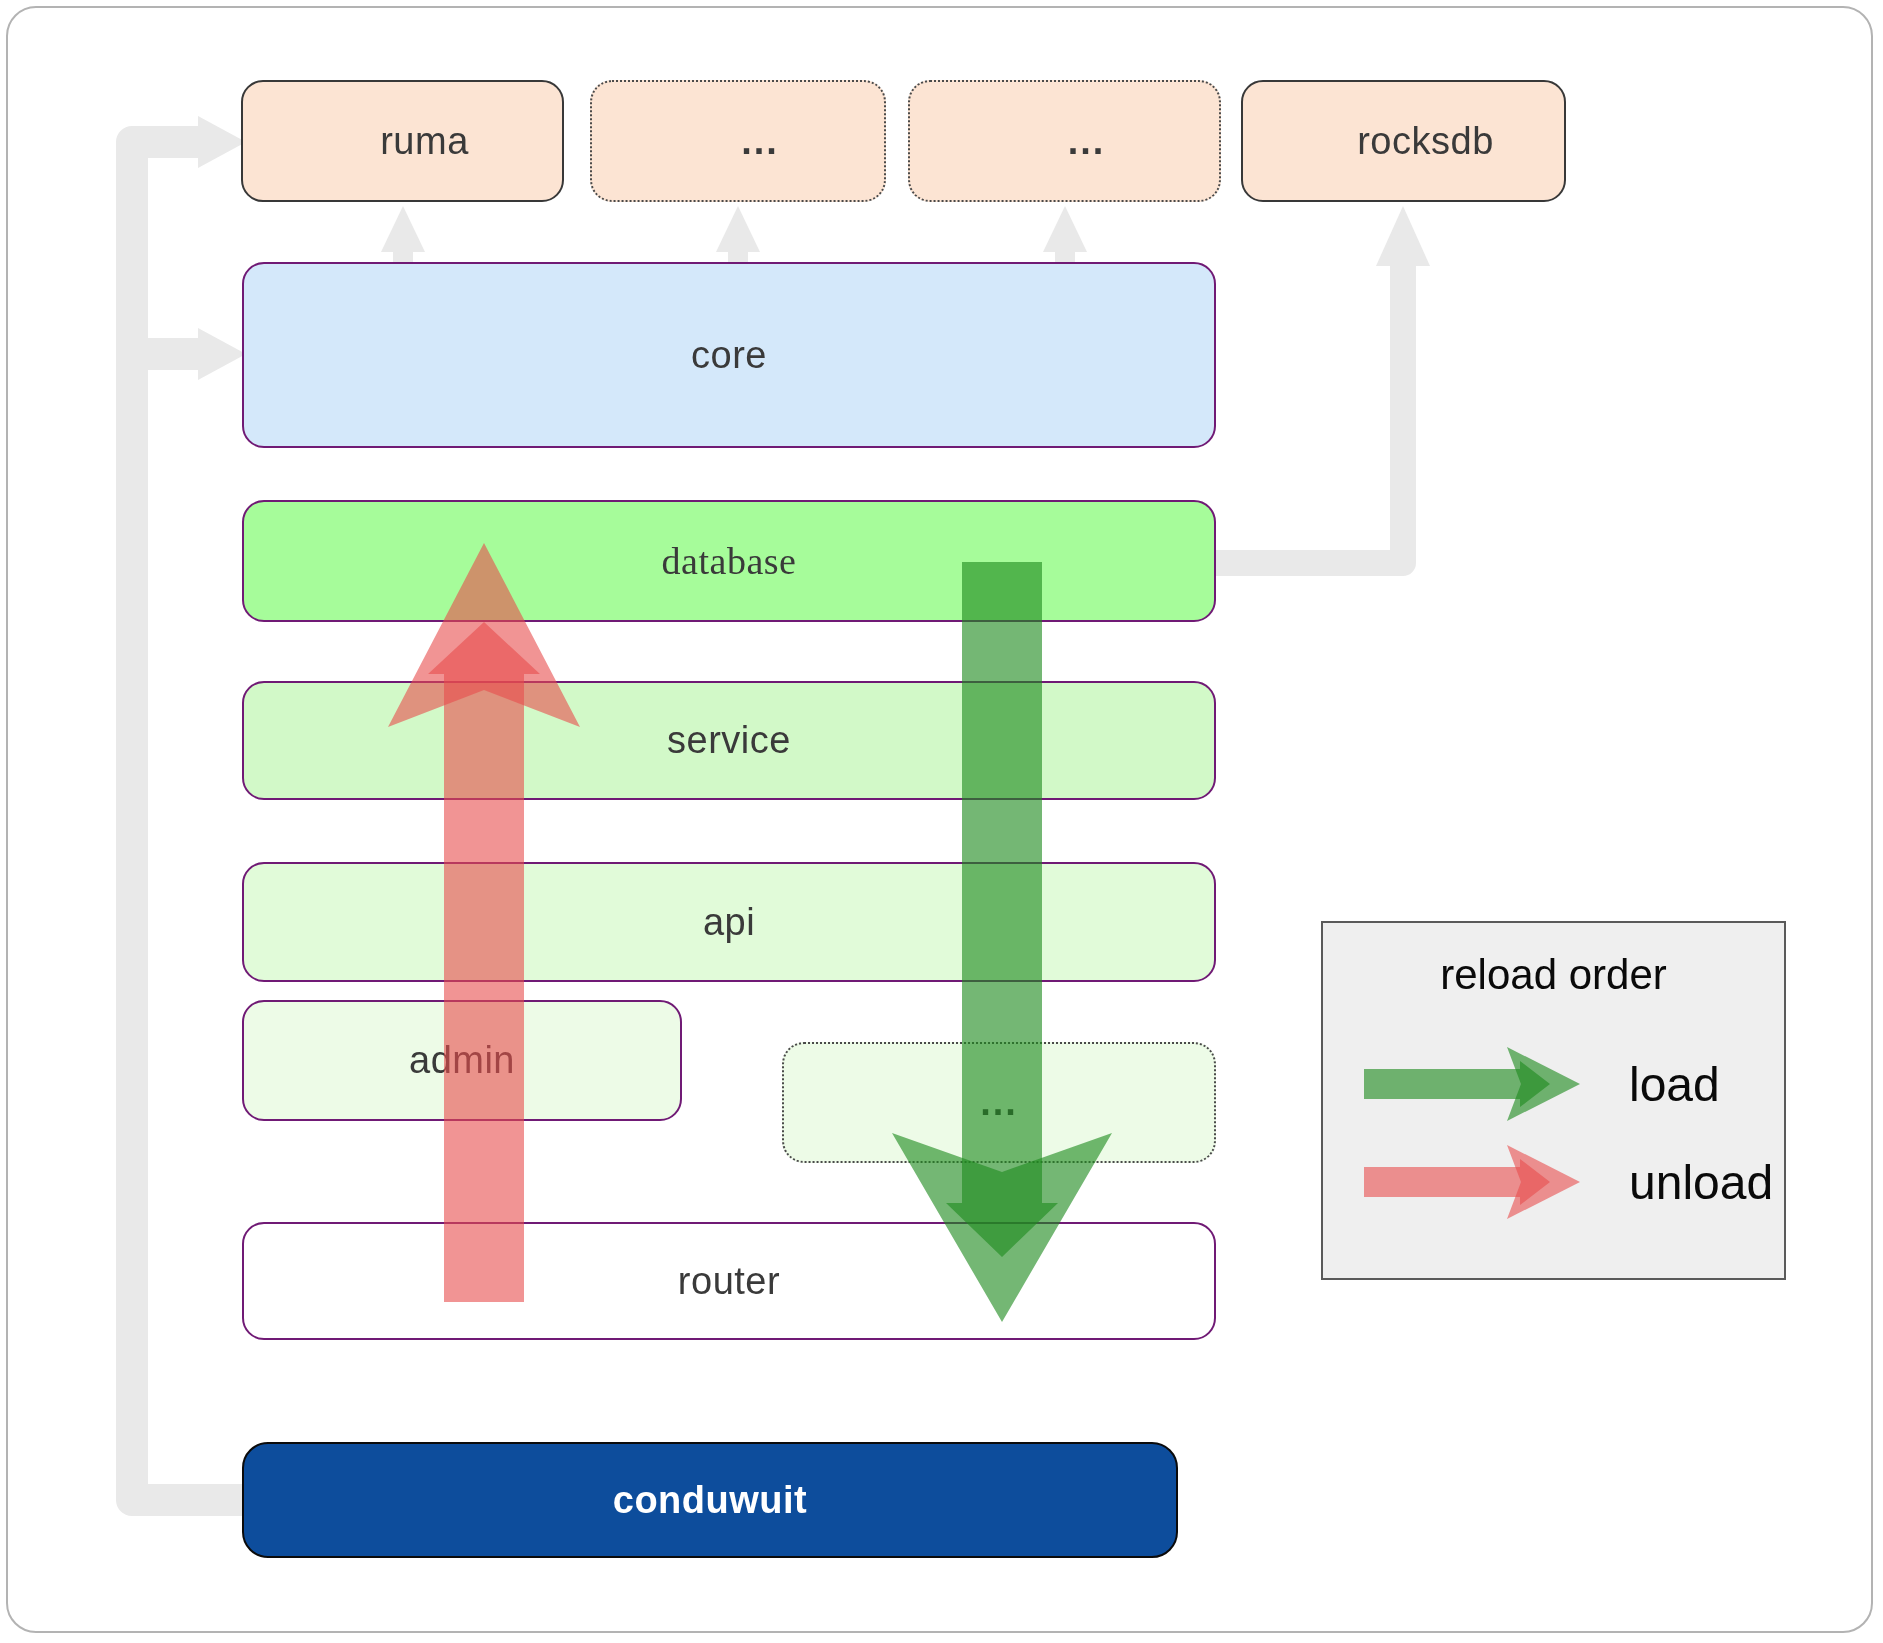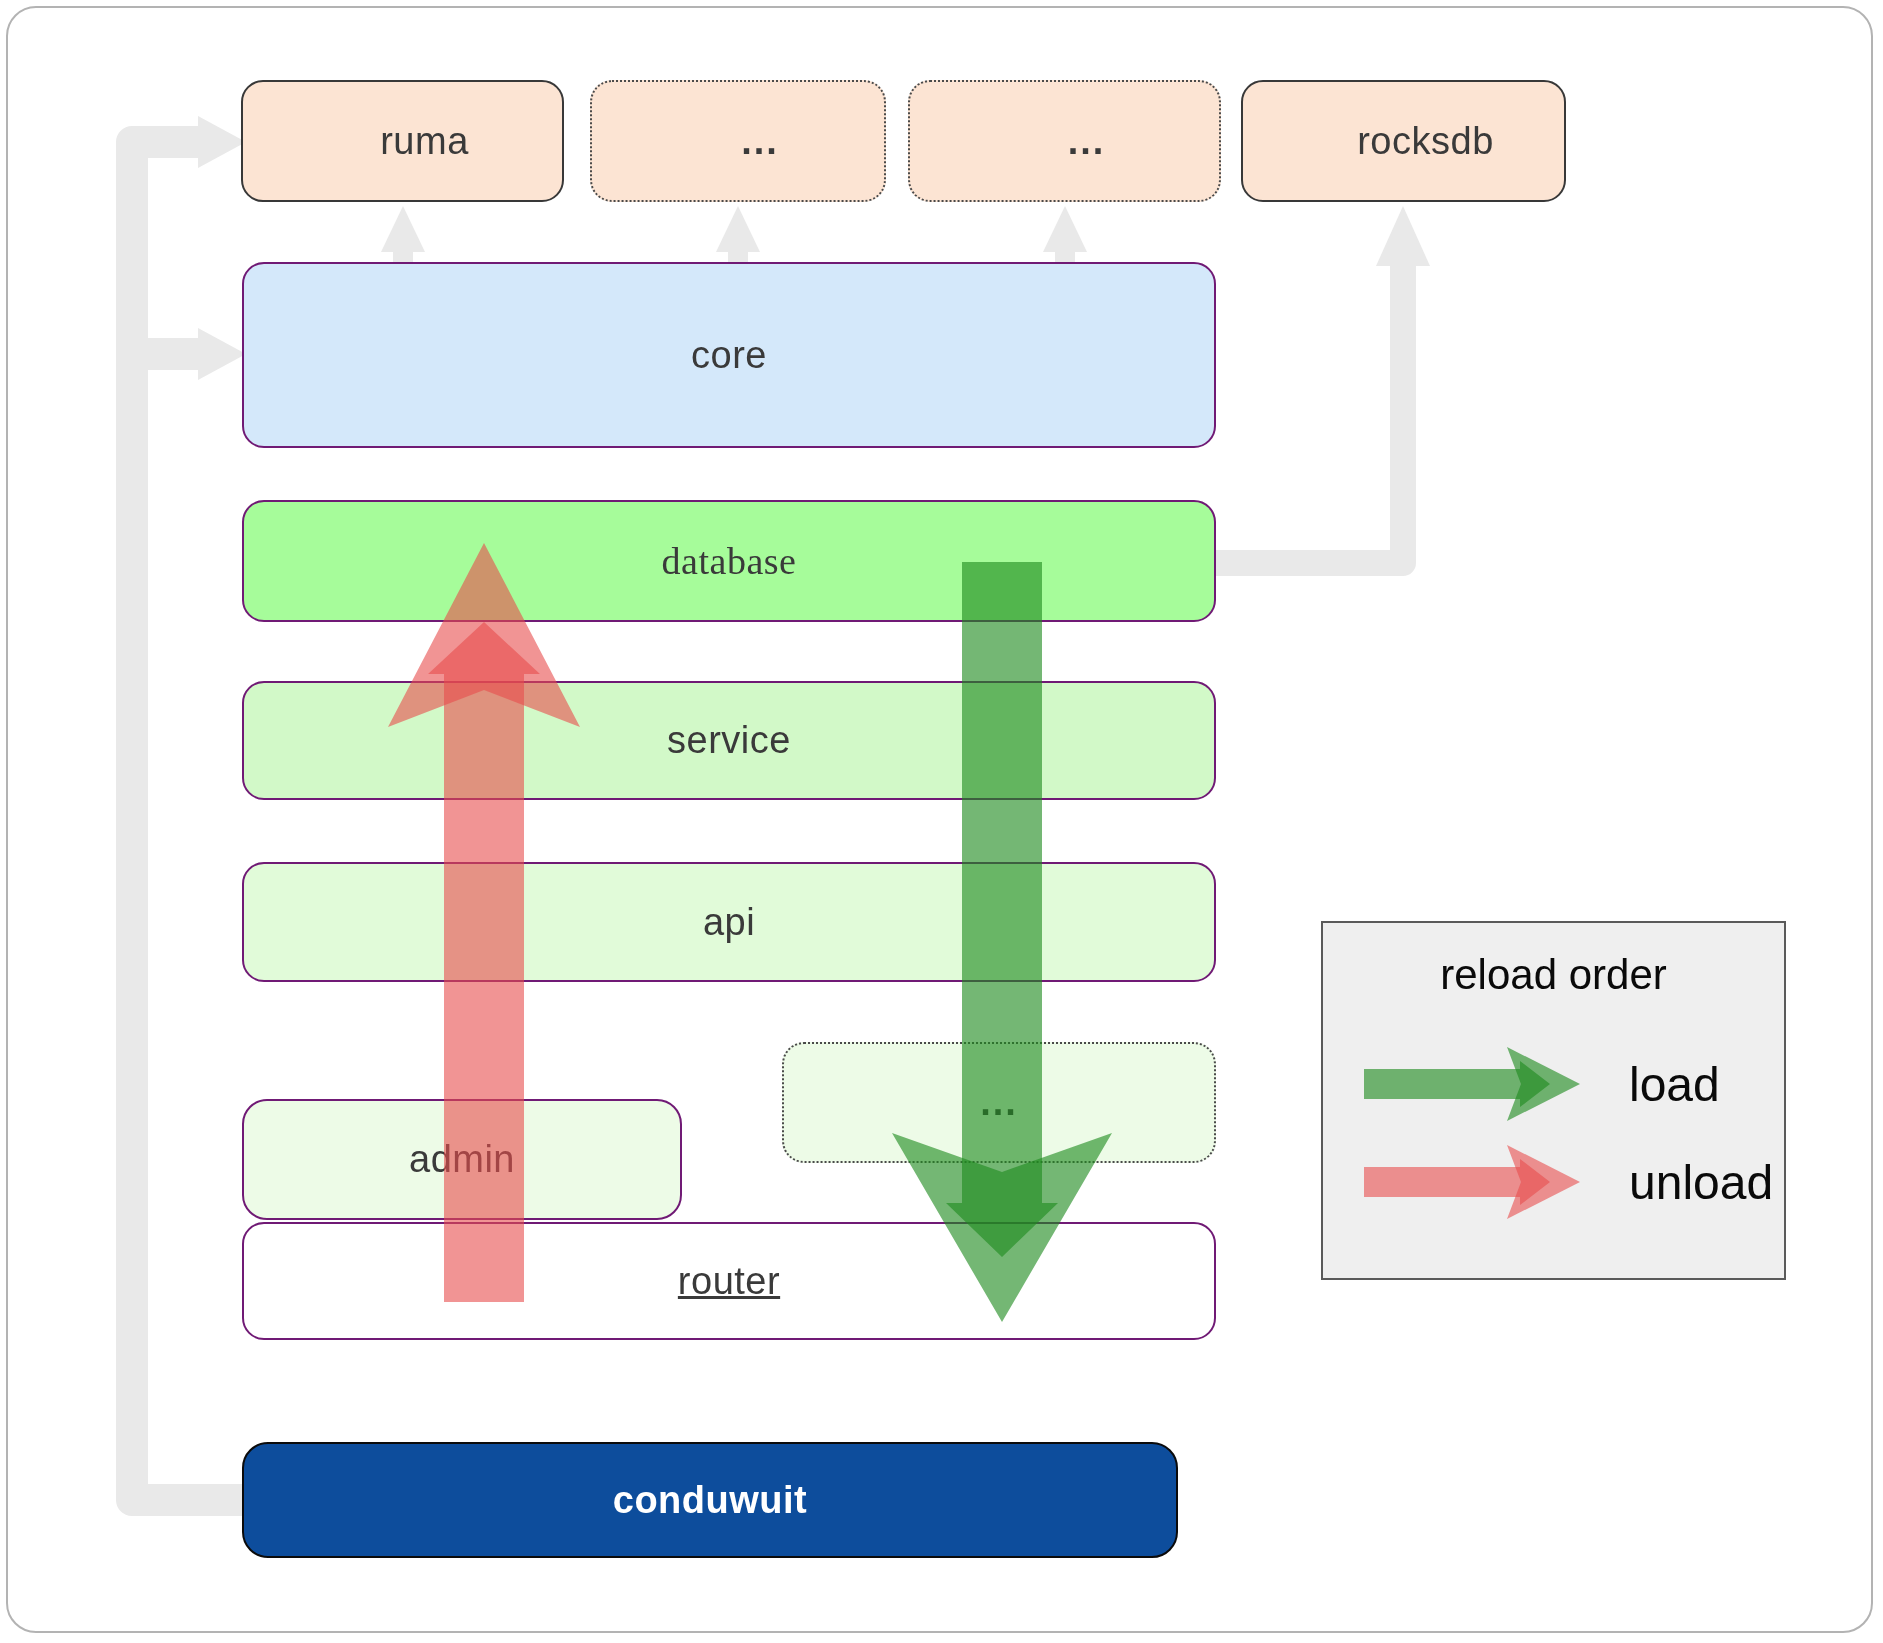--- a/index.html
+++ b/index.html
@@ -31,23 +31,23 @@
   .dots{font-weight:700; letter-spacing:2px;}
   
   .box-ruma     {left:241px; top:80px;  width:323px; height:122px;}
   .box-dep1     {left:590px; top:80px;  width:296px; height:122px;}
   .box-dep2     {left:908px; top:80px;  width:313px; height:122px;}
   .box-rocksdb  {left:1241px;top:80px;  width:325px; height:122px;}
   .box-core     {left:242px; top:262px; width:974px; height:186px; background:var(--core-fill);}
   .box-database {left:242px; top:500px; width:974px; height:122px; background:var(--database-fill);font-family:Liberation Serif, serif;}
   .box-service  {left:242px; top:681px; width:974px; height:119px; background:var(--service-fill);}
   .box-api      {left:242px; top:862px; width:974px; height:120px; background:var(--api-fill);}
-  .box-admin    {left:242px; top:1099px;width:440px; height:121px; background:var(--admin-fill);border-radius:25px;}
+  .box-admin    {left:242px; top:1000px;width:440px; height:121px; background:var(--admin-fill);}
   .box-adminmore{left:782px; top:1042px;width:434px; height:121px; background:var(--admin-fill);}
-  .box-router   {left:242px; top:1222px;width:974px; height:118px; background:var(--router-fill);text-decoration:underline;}
+  .box-router   {left:242px; top:1222px;width:974px; height:118px; background:var(--router-fill);}
   .box-conduwuit{left:242px; top:1442px;width:936px; height:116px; background:var(--conduwuit-fill);
                  border:2.5px solid #0b0b0b; border-radius:26px; color:#fff; font-weight:600;}
   
   .conn{stroke:var(--connector-gray); fill:none; stroke-linejoin:round; stroke-linecap:butt;}
   .conn-head{fill:var(--connector-gray);}
   
   .load-shape{fill:var(--load-green); fill-opacity:.62;}
   .unload-shape{fill:var(--unload-red); fill-opacity:.60;}
   
   .legend{

